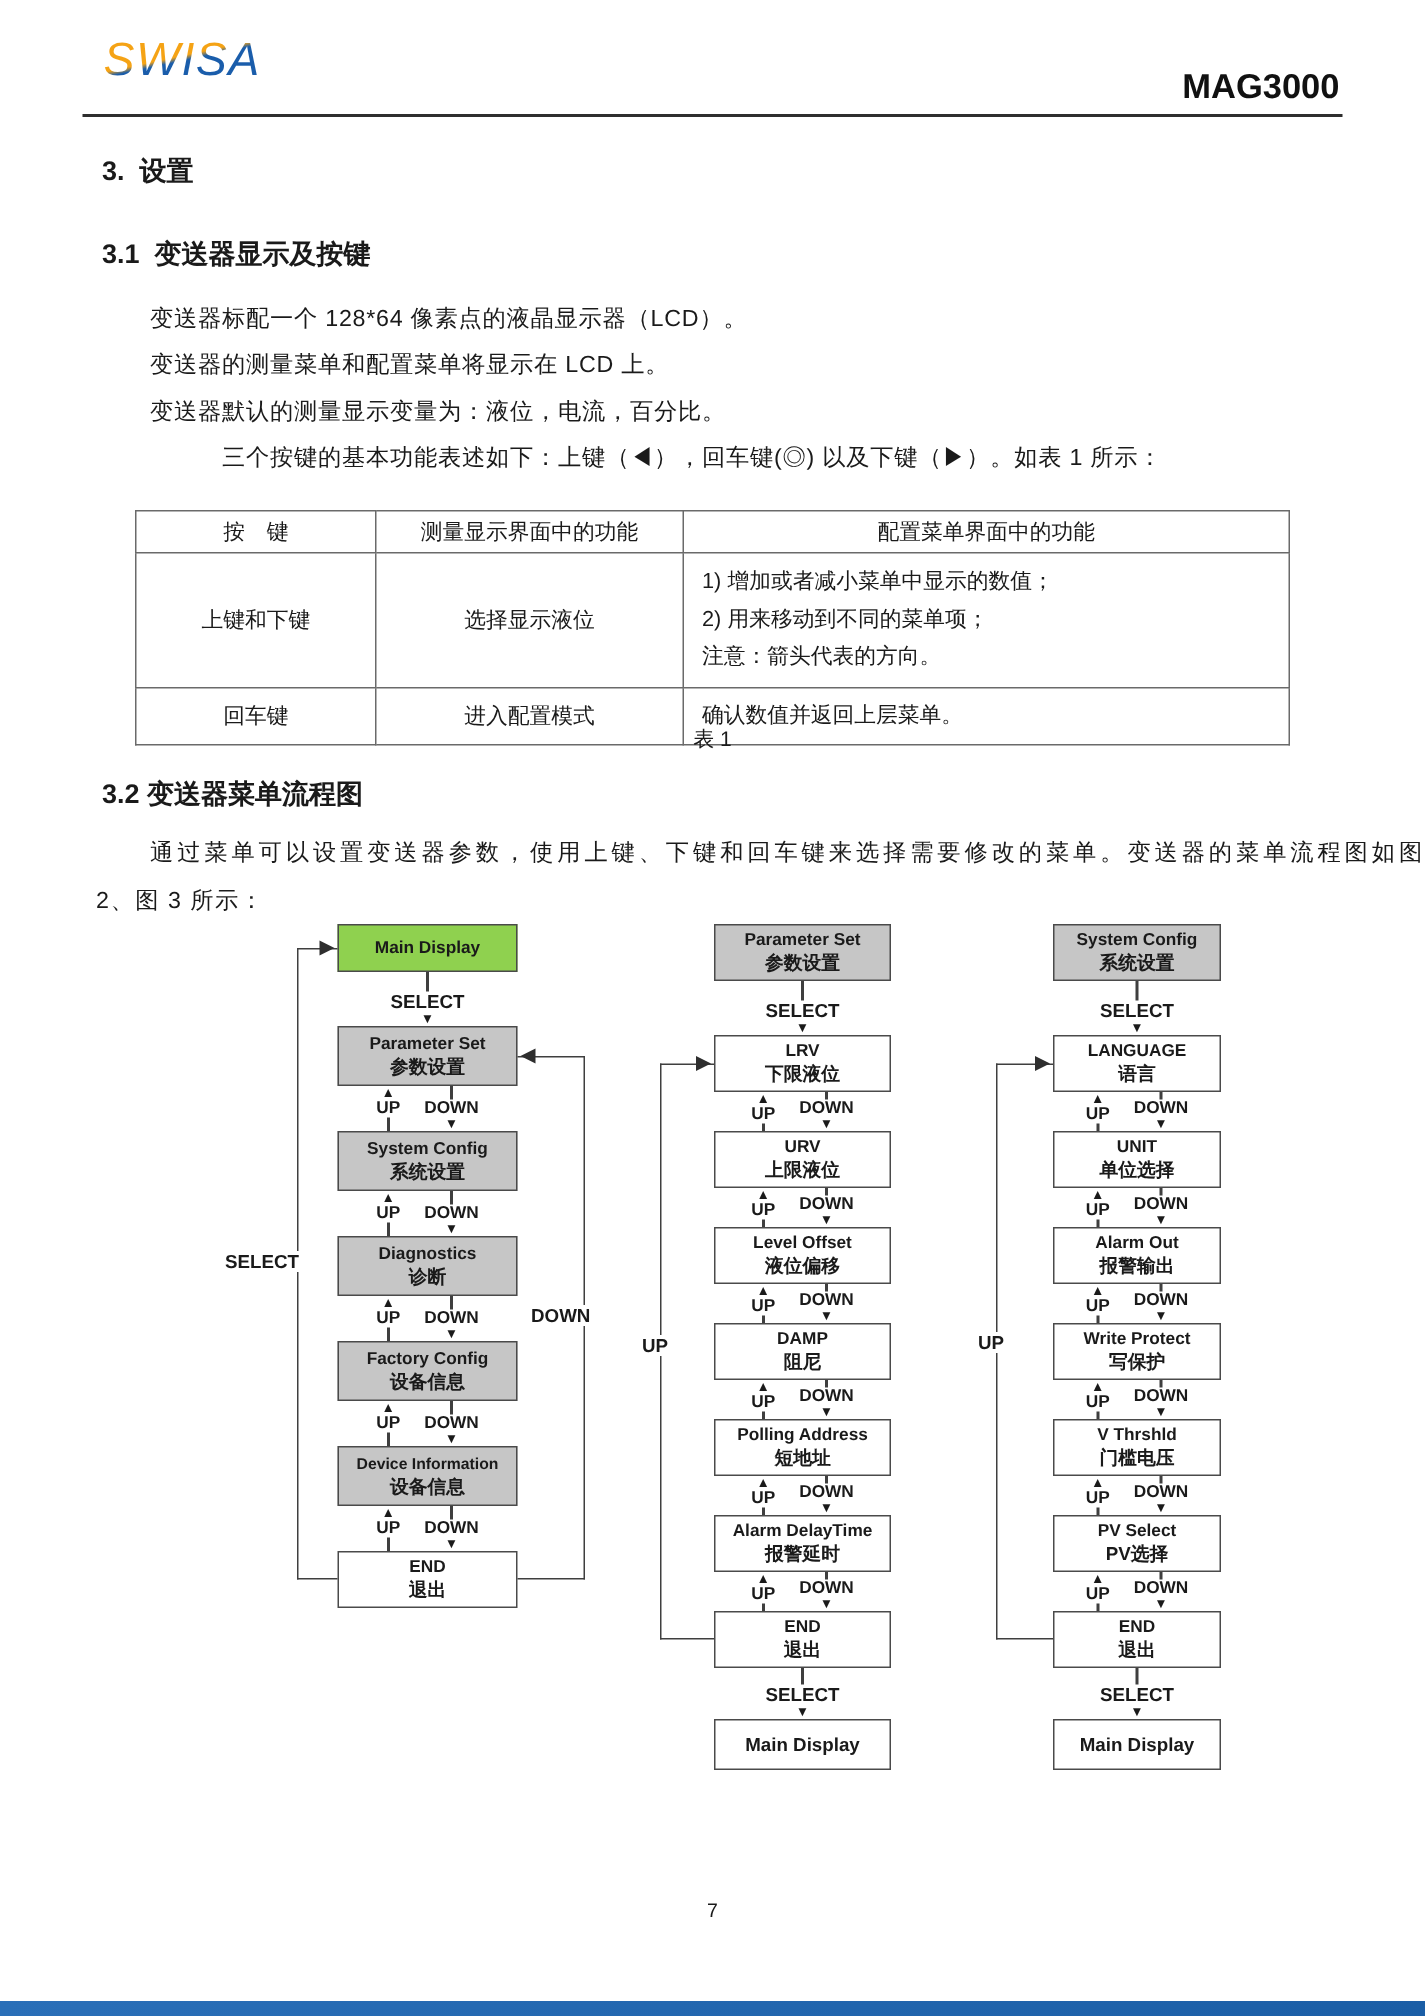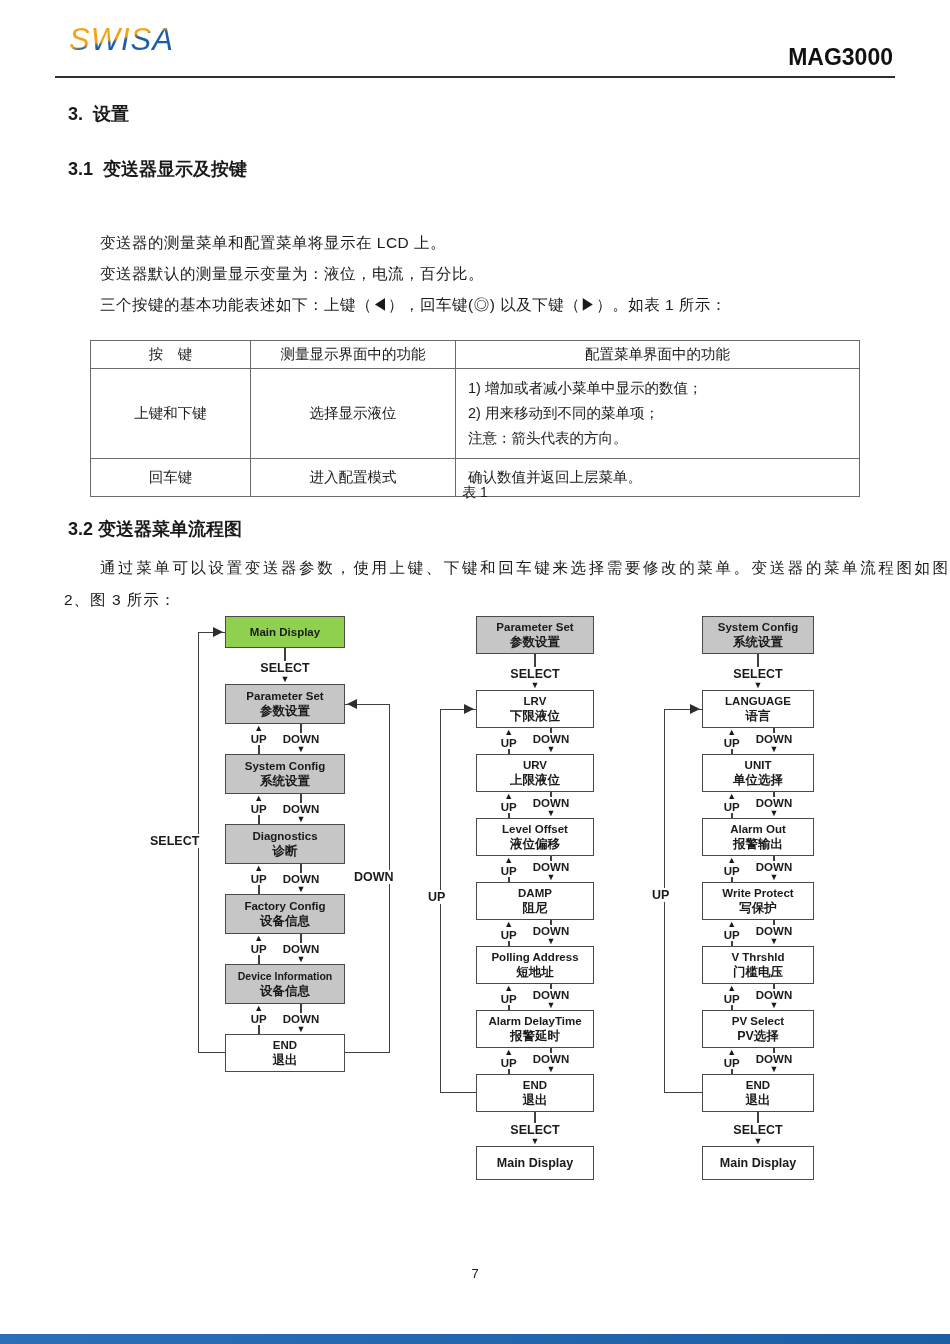--- a/index.html
+++ b/index.html
@@ -75,23 +75,24 @@
 <body>
 
 <div id="page">
 
   <div class="logo">SWISA</div>
   <div class="model">MAG3000</div>
   <div class="hrule"></div>
 
   <div class="h-sec" style="top:102px;">3.  设置</div>
   <div class="h-sec" style="top:157px;">3.1  变送器显示及按键</div>
+  <div class="para" style="top:202px;">变送器标配一个 128*64 像素点的液晶显示器（LCD）。</div>
   <div class="para" style="top:233px;">变送器的测量菜单和配置菜单将显示在 LCD 上。</div>
   <div class="para" style="top:264px;">变送器默认的测量显示变量为：液位，电流，百分比。</div>
-  <div class="para" style="top:295px;">三个按键的基本功能表述如下：上键（◀），回车键(◎) 以及下键（▶）。如表 1 所示：</div>
+  <div class="para" style="top:295px;margin-left:48px;">三个按键的基本功能表述如下：上键（◀），回车键(◎) 以及下键（▶）。如表 1 所示：</div>
 
   <table class="keytab">
     <tbody>
         <tr>
       <th style="width:160px;">按　键</th>
       <th style="width:205px;">测量显示界面中的功能</th>
       <th>配置菜单界面中的功能</th>
     </tr>
     <tr class="r1">
       <td class="cc">上键和下键</td>

